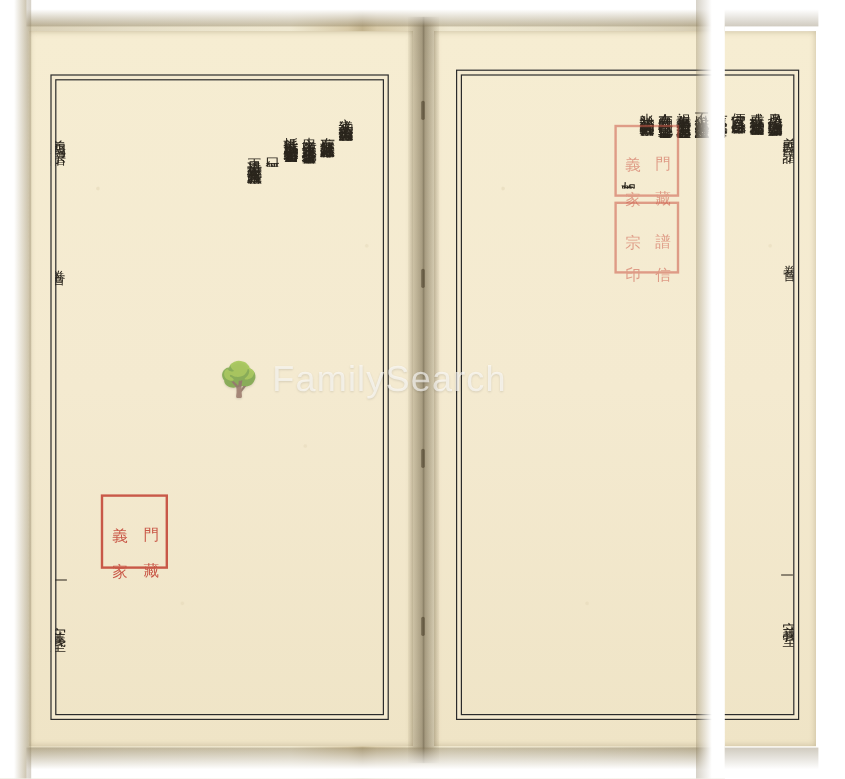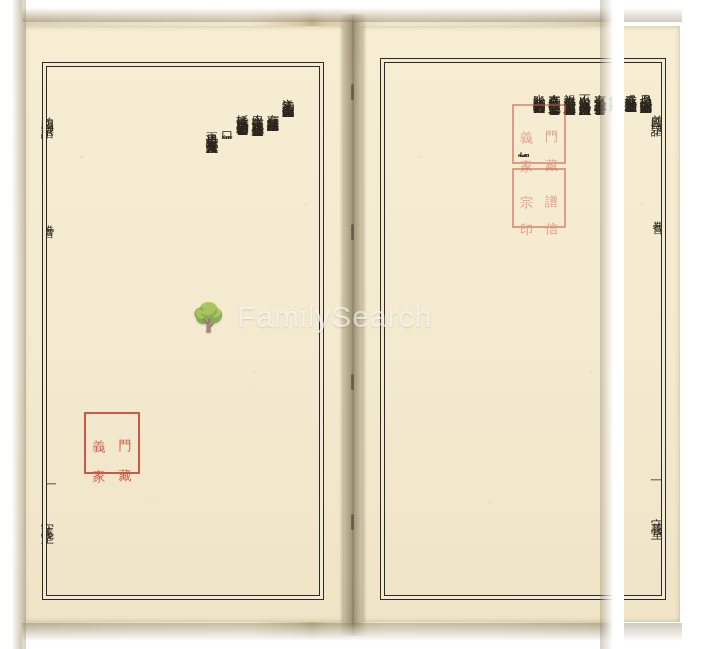--- a/index.html
+++ b/index.html
@@ -27,21 +27,20 @@
     position: absolute;
     left: 0;
     top: 0;
     width: 604px;
     height: 649px;
     background:
       radial-gradient(ellipse at 50% 50%, rgba(0,0,0,0.0) 55%, rgba(0,0,0,0.12) 100%),
       linear-gradient(90deg,#efe4c4 0%, #f3e9cd 6%, #f6eed5 18%, #f7f0d8 40%,
                       #ded0ad 48%, #c9b993 50%, #ded0ad 52%,
                       #f7f0d8 62%, #f6eed5 82%, #f1e7cb 94%, #e8dcbb 100%);
-    padding-left: 20px;
   }
 
   
   .edge {
     position: absolute;
     background: rgba(40,32,18,0.55);
   }
   .edge-top    { left: 22px;  top: 0;    width: 660px; height: 22px;
                  background: linear-gradient(180deg,#ffffff 0%,#ffffff 35%,rgba(120,105,72,0.35) 100%); }
   .edge-bottom { left: 22px;  bottom: 0; width: 660px; height: 26px;

